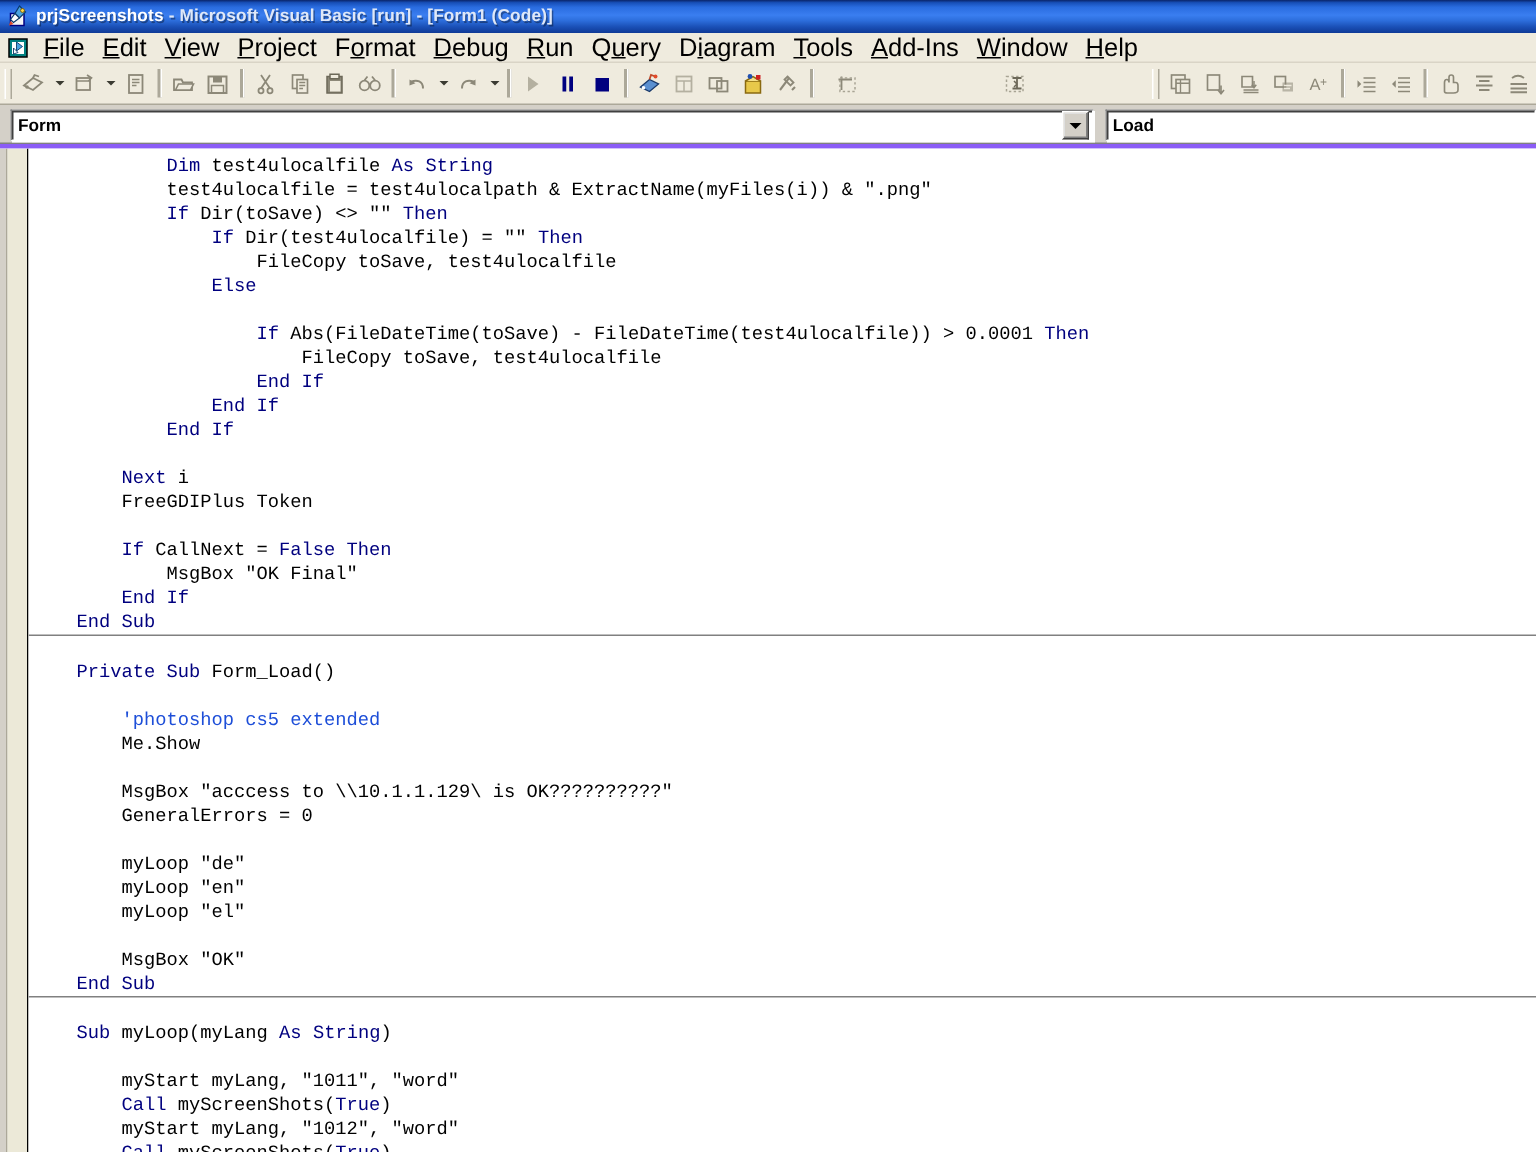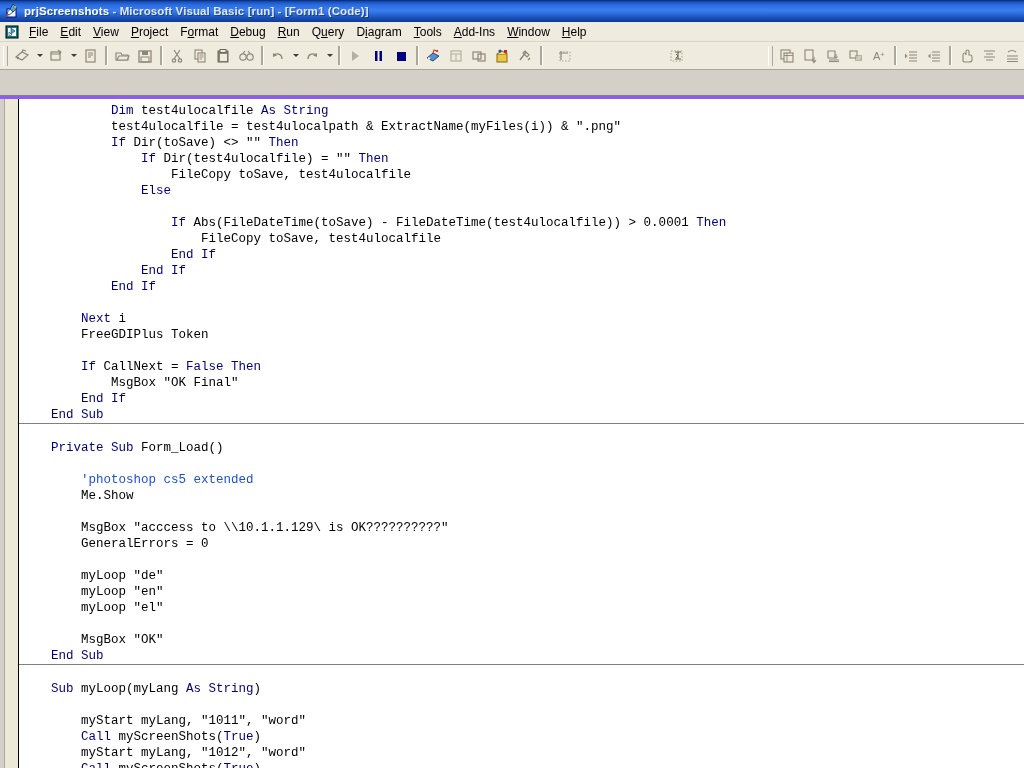--- a/index.html
+++ b/index.html
@@ -61,21 +61,21 @@
     border-bottom: 1px solid #d9d4c6;
     box-sizing: border-box;
   }
   .menu-doc-icon {
     width: 16px; height: 16px;
     margin: 0 3px 0 4px;
     position: relative;
     flex: 0 0 16px;
   }
   .menu-item {
-    font-size: 12px;
+    font-size: 17px;
     color: #000000;
     padding: 2px 6px 2px 6px;
     white-space: nowrap;
     font-family: "Liberation Sans", sans-serif;
     cursor: default;
   }
   .menu-item u { text-decoration: underline; }
 
   
   .toolbar {
@@ -512,20 +512,29 @@
     </div>
     <div class="tb-btn">
       <svg width="17" height="16" viewBox="0 0 17 16">
         <path d="M4 4 Q8 1 12 4" fill="none" stroke="#8c8878" stroke-width="1.2"></path>
         <path d="M3 8 L14 8 M3 11 L14 11 M3 13.5 L14 13.5" stroke="#8c8878" stroke-width="1.2"></path>
       </svg>
     </div>
   </div>
 
   <div class="codehdr">
+    <div class="combo combo-obj">
+      <div class="combo-text">Form</div>
+      <div class="combo-btn">
+          <div class="caret-dn"></div>
+        </div>
+    </div>
+    <div class="combo combo-proc">
+      <div class="combo-text">Load</div>
+    </div>
   </div>
 
   <div class="codewrap">
     <div class="margin-grip"></div>
     <div class="margin-indicator"></div>
     <div class="code" id="code-body"><div><div class="ln"><span>            </span><span class="kw">Dim</span><span> test4ulocalfile </span><span class="kw">As</span><span> </span><span class="kw">String</span></div><div class="ln"><span>            test4ulocalfile = test4ulocalpath &amp; ExtractName(myFiles(i)) &amp; ".png"</span></div><div class="ln"><span>            </span><span class="kw">If</span><span> Dir(toSave) &lt;&gt; "" </span><span class="kw">Then</span></div><div class="ln"><span>                </span><span class="kw">If</span><span> Dir(test4ulocalfile) = "" </span><span class="kw">Then</span></div><div class="ln"><span>                    FileCopy toSave, test4ulocalfile</span></div><div class="ln"><span>                </span><span class="kw">Else</span></div><div class="ln">&nbsp;</div><div class="ln"><span>                    </span><span class="kw">If</span><span> Abs(FileDateTime(toSave) - FileDateTime(test4ulocalfile)) &gt; 0.0001 </span><span class="kw">Then</span></div><div class="ln"><span>                        FileCopy toSave, test4ulocalfile</span></div><div class="ln"><span>                    </span><span class="kw">End If</span></div><div class="ln"><span>                </span><span class="kw">End If</span></div><div class="ln"><span>            </span><span class="kw">End If</span></div><div class="ln">&nbsp;</div><div class="ln"><span>        </span><span class="kw">Next</span><span> i</span></div><div class="ln"><span>        FreeGDIPlus Token</span></div><div class="ln">&nbsp;</div><div class="ln"><span>        </span><span class="kw">If</span><span> CallNext = </span><span class="kw">False</span><span> </span><span class="kw">Then</span></div><div class="ln"><span>            MsgBox "OK Final"</span></div><div class="ln"><span>        </span><span class="kw">End If</span></div><div class="ln"><span>    </span><span class="kw">End Sub</span></div></div><div class="sep-line"></div><div><div class="ln">&nbsp;</div><div class="ln"><span>    </span><span class="kw">Private Sub</span><span> Form_Load()</span></div><div class="ln">&nbsp;</div><div class="ln"><span>        </span><span class="cm">'photoshop cs5 extended</span></div><div class="ln"><span>        Me.Show</span></div><div class="ln">&nbsp;</div><div class="ln"><span>        MsgBox "acccess to \\10.1.1.129\ is OK??????????"</span></div><div class="ln"><span>        GeneralErrors = 0</span></div><div class="ln">&nbsp;</div><div class="ln"><span>        myLoop "de"</span></div><div class="ln"><span>        myLoop "en"</span></div><div class="ln"><span>        myLoop "el"</span></div><div class="ln">&nbsp;</div><div class="ln"><span>        MsgBox "OK"</span></div><div class="ln"><span>    </span><span class="kw">End Sub</span></div></div><div class="sep-line"></div><div><div class="ln">&nbsp;</div><div class="ln"><span>    </span><span class="kw">Sub</span><span> myLoop(myLang </span><span class="kw">As</span><span> </span><span class="kw">String</span><span>)</span></div><div class="ln">&nbsp;</div><div class="ln"><span>        myStart myLang, "1011", "word"</span></div><div class="ln"><span>        </span><span class="kw">Call</span><span> myScreenShots(</span><span class="kw">True</span><span>)</span></div><div class="ln"><span>        myStart myLang, "1012", "word"</span></div><div class="ln"><span>        </span><span class="kw">Call</span><span> myScreenShots(</span><span class="kw">True</span><span>)</span></div></div></div>
   </div>
 
 </div>
 

